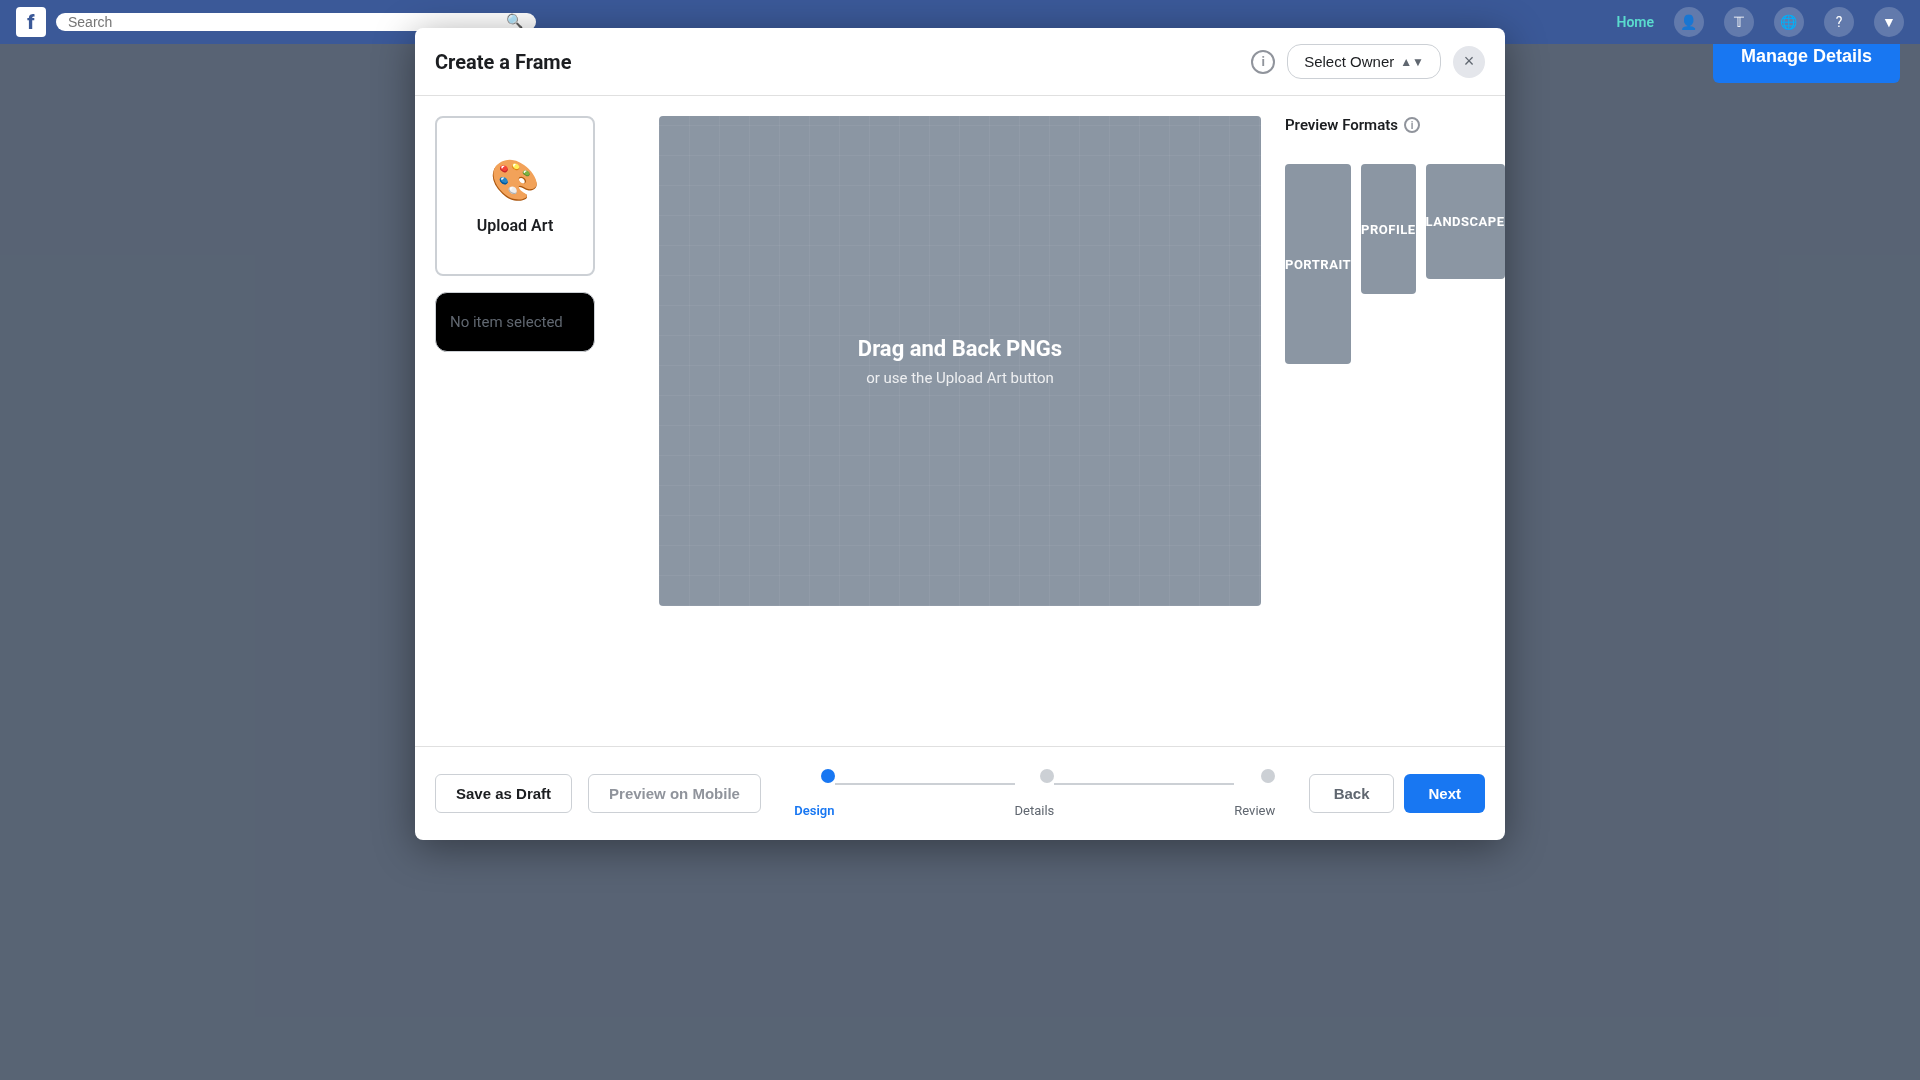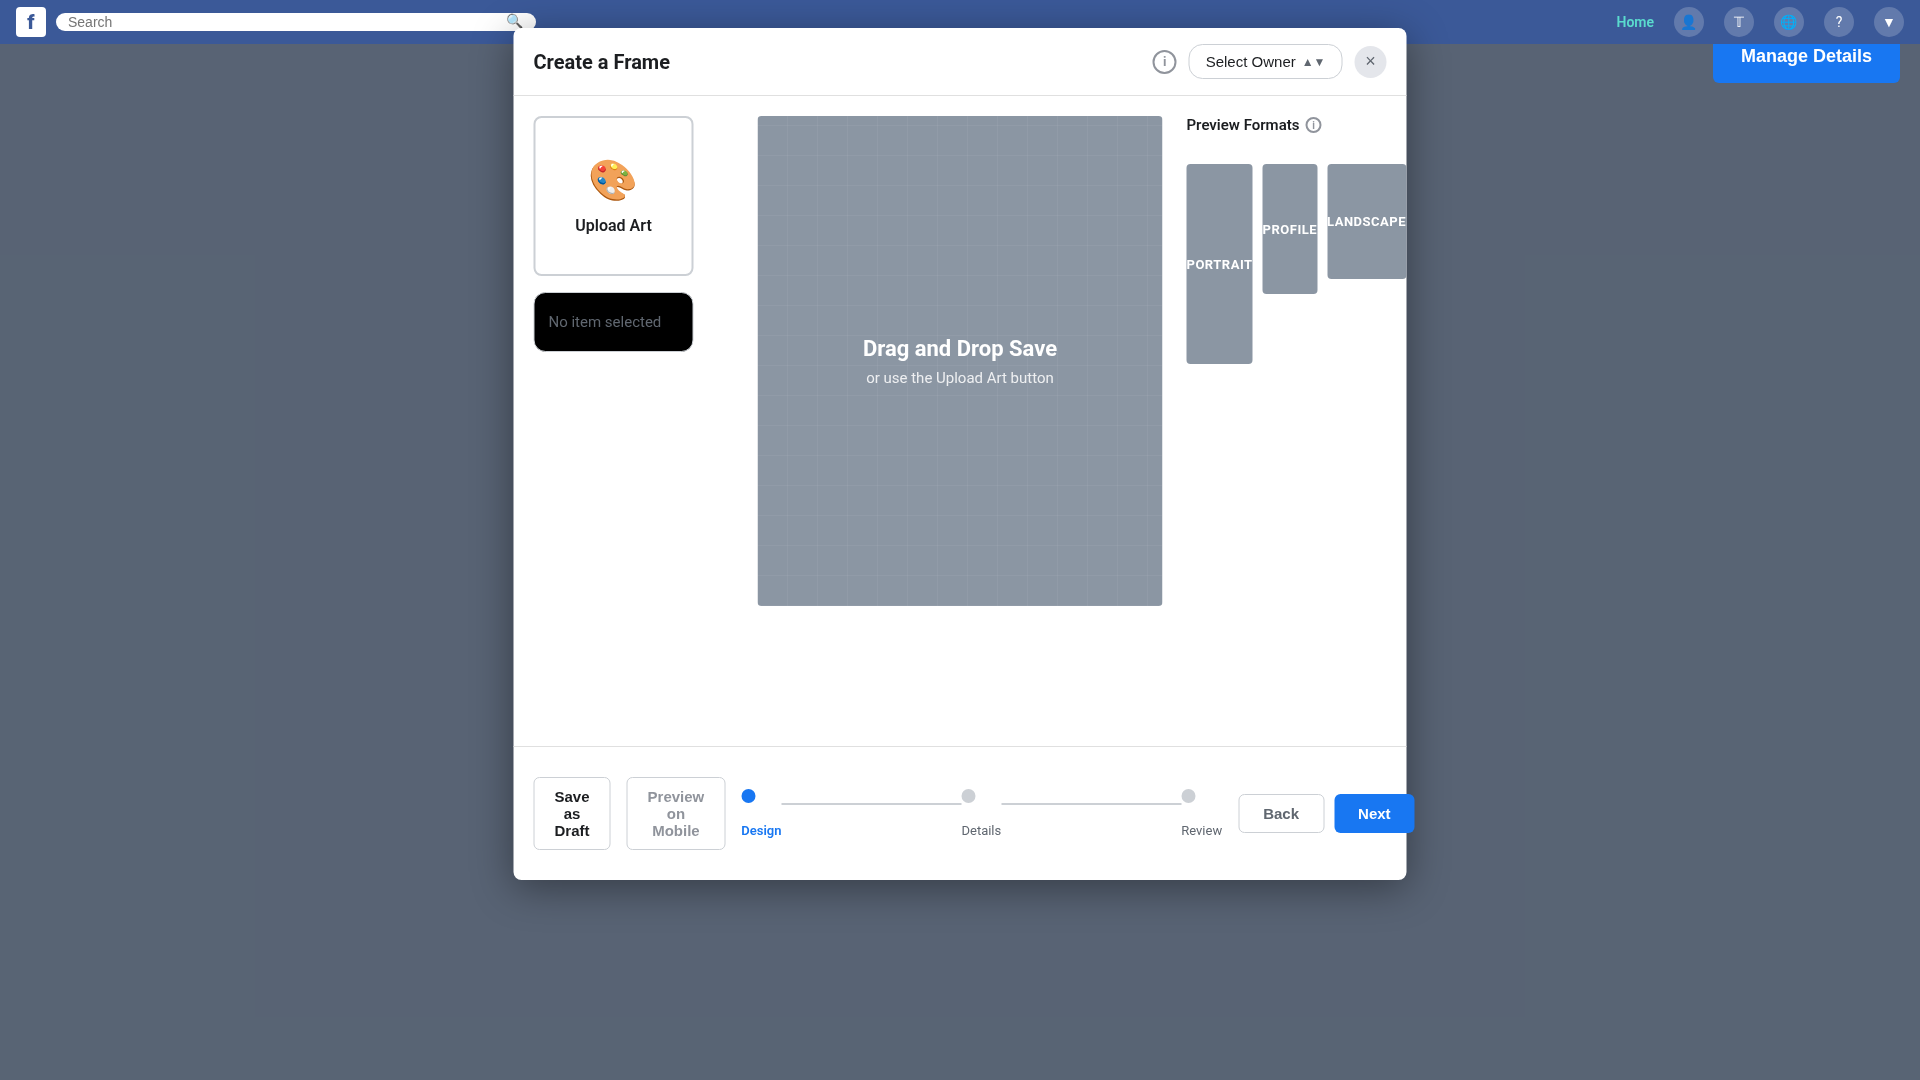--- a/index.html
+++ b/index.html
@@ -115,21 +115,21 @@
       cursor: pointer;
       z-index: 5;
     }
 
     
     .modal {
       position: absolute;
       top: 28px;
       left: 50%;
       transform: translateX(-50%);
-      width: 893px;
+      width: 1090px;
       background: white;
       border-radius: 8px;
       box-shadow: 0 8px 40px rgba(0,0,0,0.4);
       z-index: 20;
       display: flex;
       flex-direction: column;
     }
 
     
     .modal-header {
@@ -340,21 +340,21 @@
 
     .format-card.landscape {
       width: 200px;
       height: 115px;
     }
 
     
     .modal-footer {
       display: flex;
       align-items: center;
-      padding: 30px 20px;
+      padding: 22px 20px;
       border-top: 1px solid #e0e0e0;
       gap: 16px;
     }
 
     .save-draft-btn {
       background: white;
       border: 1px solid #ccd0d5;
       color: #1c1e21;
       padding: 10px 20px;
       border-radius: 6px;
@@ -379,21 +379,21 @@
       flex: 1;
       display: flex;
       align-items: center;
       justify-content: center;
       gap: 0;
     }
 
     .step-item {
       display: flex;
       flex-direction: column;
-      align-items: flex-start;
+      align-items: flex-end;
       gap: 20px;
       position: relative;
     }
 
     .step-dot {
       width: 14px;
       height: 14px;
       border-radius: 50%;
     }
 
@@ -489,21 +489,21 @@
     <div class="left-panel">
       <div class="upload-art-btn">
         <span class="upload-art-icon">🎨</span>
         <span class="upload-art-label">Upload Art</span>
       </div>
       <div class="no-item-badge">No item selected</div>
     </div>
 
     <div class="center-area">
       <div class="drop-zone">
-        <span class="drop-zone-title">Drag and Drop Save</span>
+        <span class="drop-zone-title">Drag and Back PNGs</span>
         <span class="drop-zone-subtitle">or use the Upload Art button</span>
       </div>
     </div>
 
     <div class="right-panel">
       <div class="preview-formats-header">
         <span class="preview-formats-label">Preview Formats</span>
         <div class="preview-info-icon">i</div>
       </div>
       <div class="format-cards">

